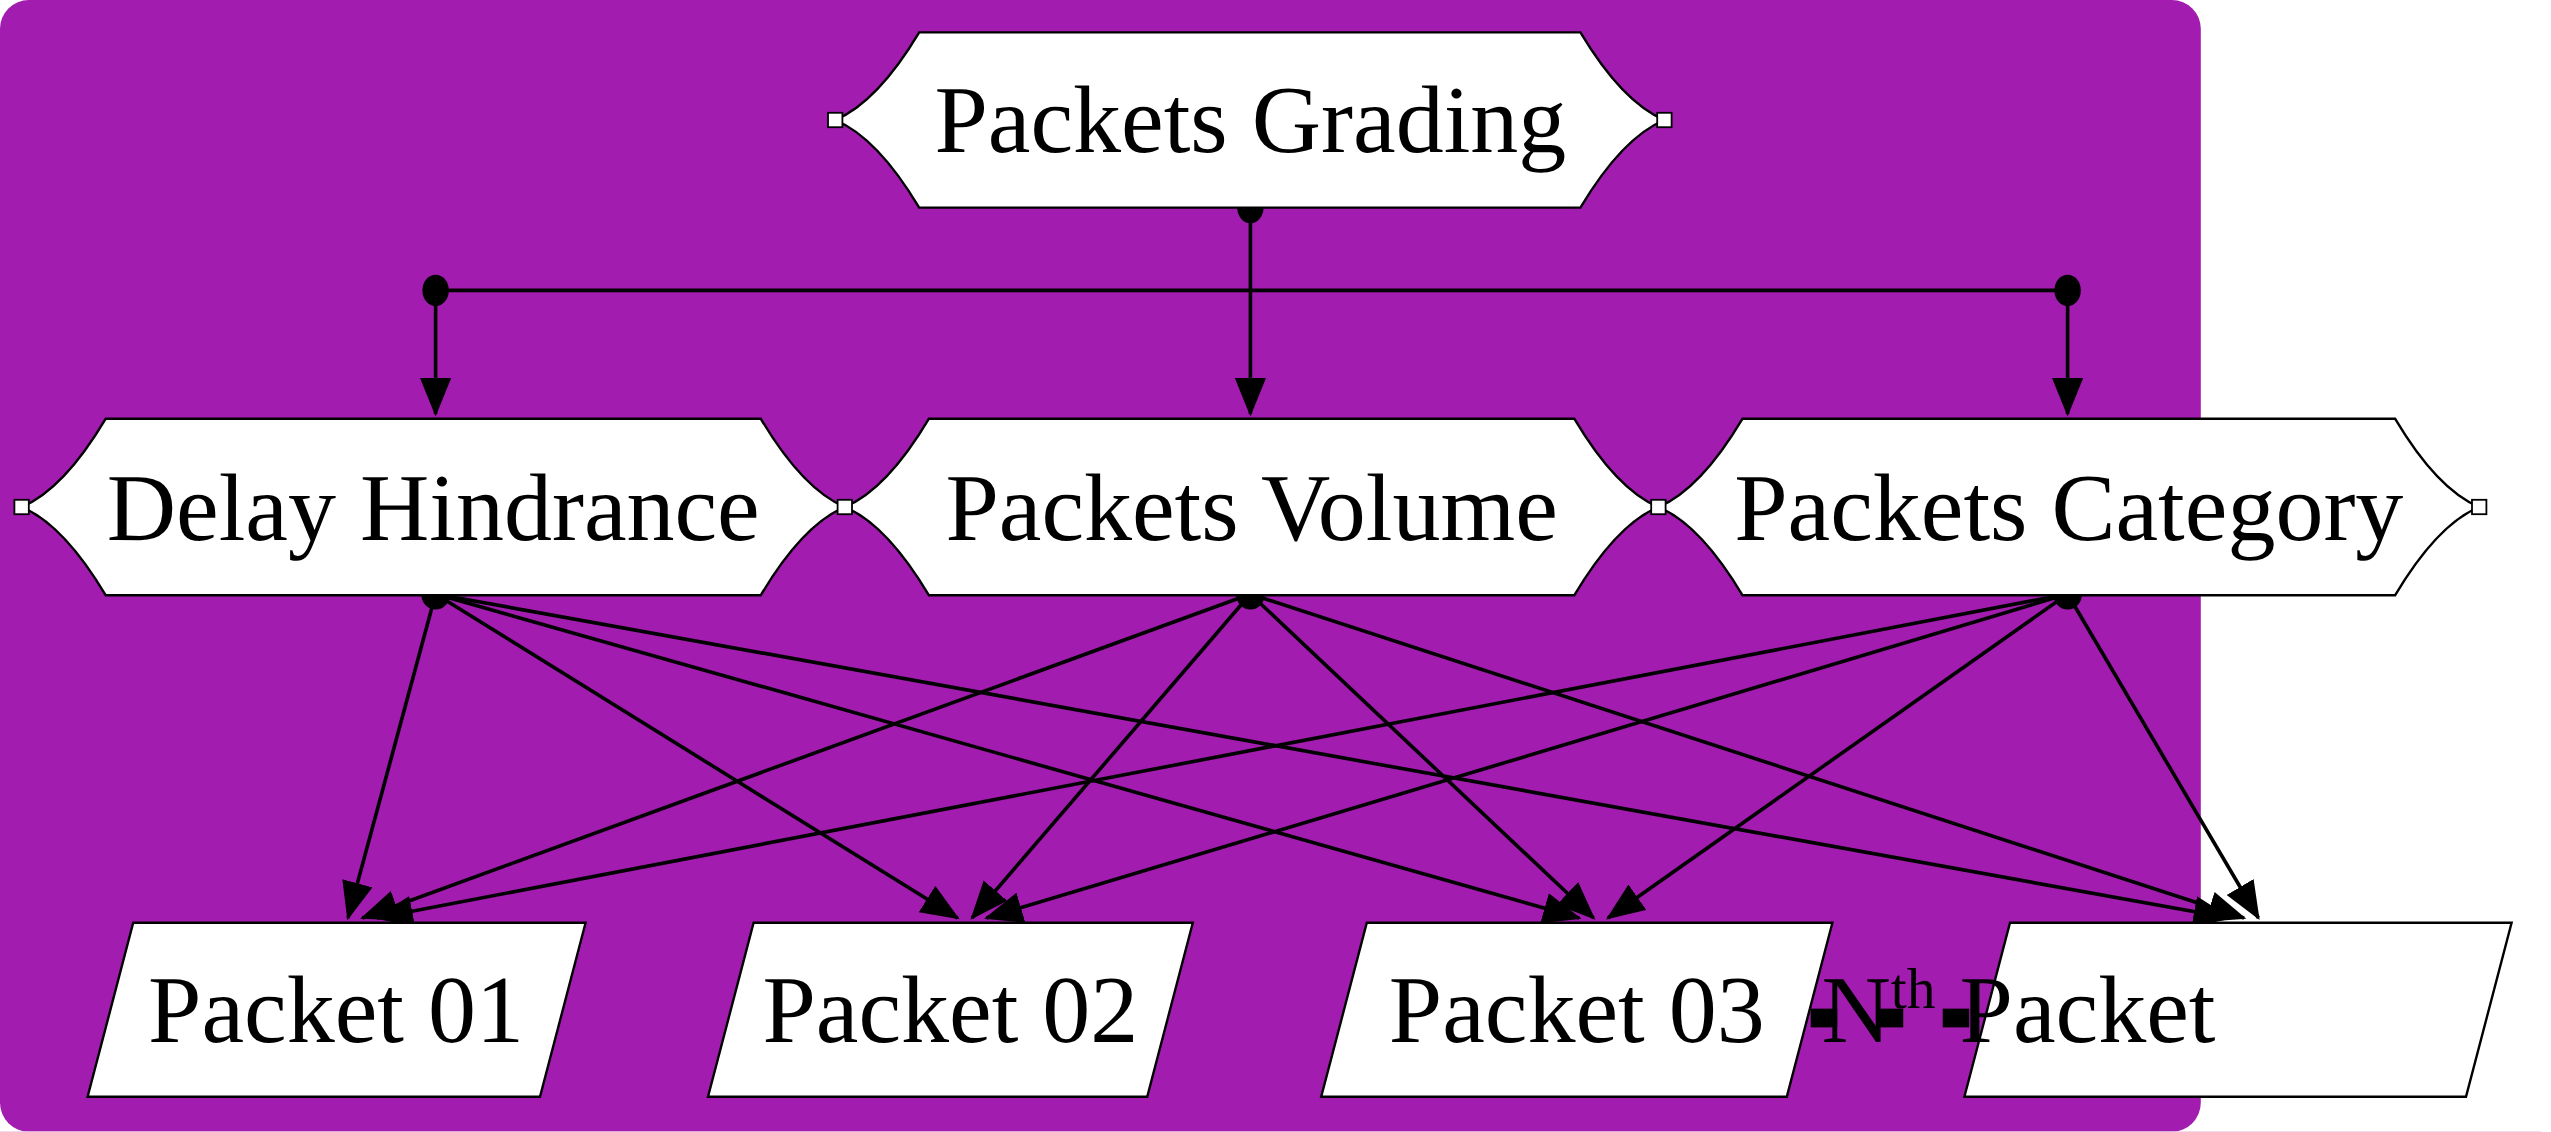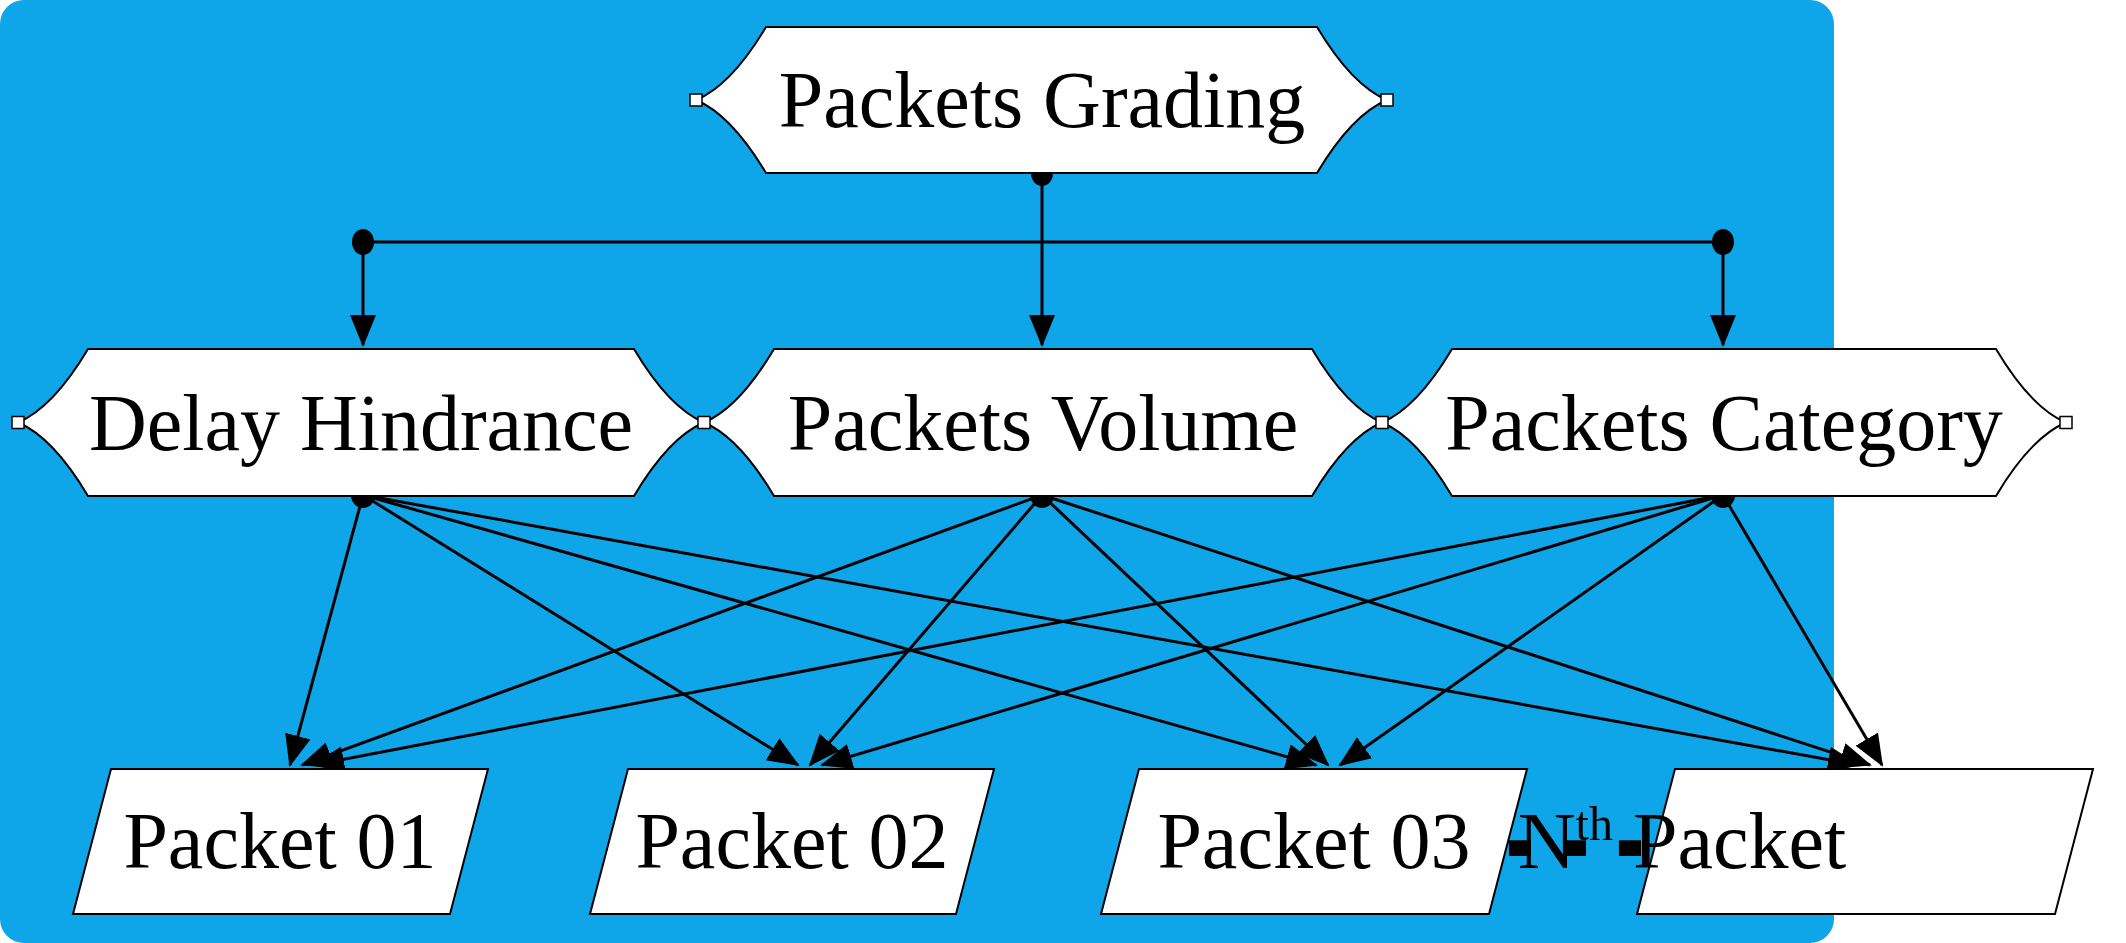--- a/index.html
+++ b/index.html
@@ -4,21 +4,21 @@
 <style>
   html, body {
     margin: 0;
     padding: 0;
     background: #ffffff;
   }
   .stage {
     position: relative;
     width: 1834px;
     height: 943px;
-    background: #0ea5e9;
+    background: #a21caf;
     font-family: "Liberation Serif", serif;
     border-radius: 24px;
   }
   svg { display: block; }
   .node-shape {
     fill: #ffffff;
     stroke: #000000;
     stroke-width: 2;
   }
   .tip-square {

